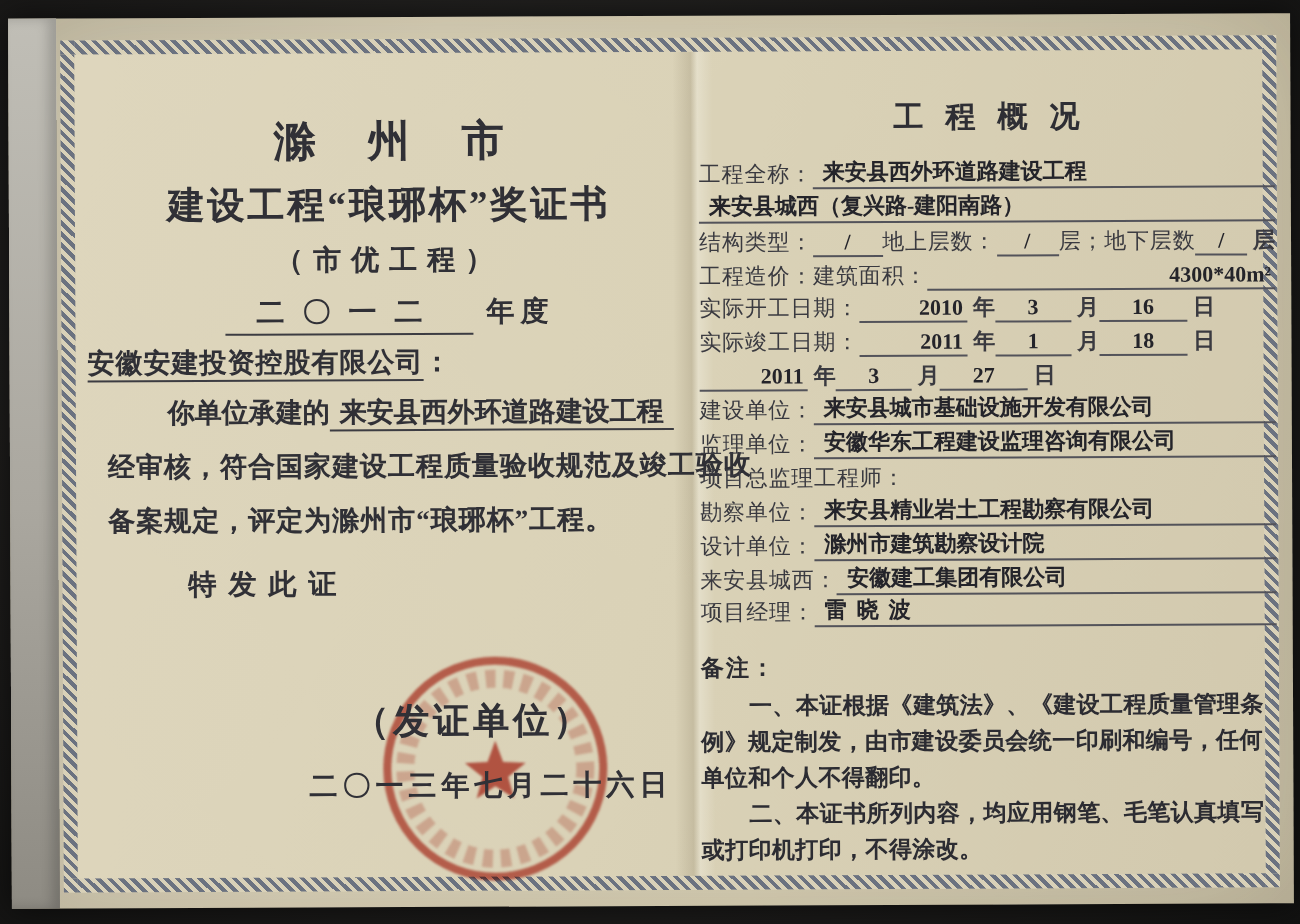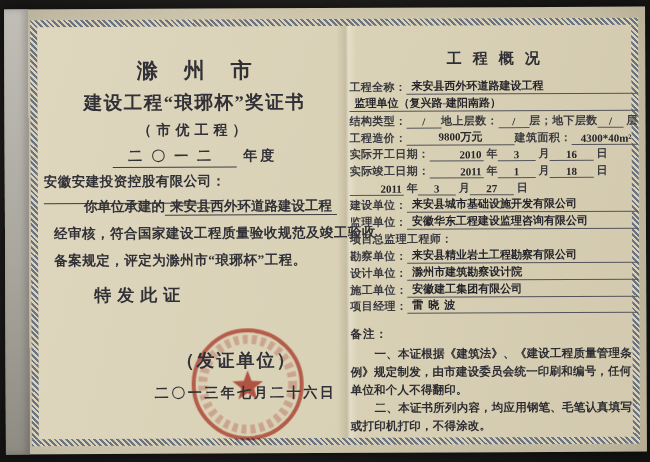--- a/index.html
+++ b/index.html
@@ -32,36 +32,36 @@
   .ink{color:#303036;font-weight:bold;}
   .left-page{position:absolute;left:6px;top:0;width:302px;height:100%;}
   .left-page > div{position:absolute;white-space:nowrap;}
   .city-title{top:30px;width:100%;text-align:center;font-size:21px;letter-spacing:26px;text-indent:26px;}
   .main-title{top:63px;width:100%;text-align:center;font-size:18.5px;letter-spacing:1.5px;}
   .subtitle{top:95px;width:100%;text-align:center;font-size:14px;letter-spacing:5px;}
   .year-line{top:121px;width:100%;text-align:center;font-size:14px;}
   .year-value{display:inline-block;border-bottom:1.5px solid #3c3c42;padding:0 16px 1px;letter-spacing:9px;}
   .year-suffix{margin-left:7px;letter-spacing:3px;text-align:center;}
   .recipient{top:146px;left:0;font-size:13.5px;}
-  .recipient .uline{border-bottom:1.5px solid #3c3c42;padding-bottom:14px;letter-spacing:.5px;}
+  .recipient .uline{border-bottom:1.5px solid #3c3c42;padding-bottom:1px;letter-spacing:.5px;}
   .body-line1{top:171px;left:40px;font-size:13.5px;}
   .project-fill{border-bottom:1.5px solid #3c3c42;padding:0 5px 1px;}
   .body-line2{top:198px;left:10px;font-size:13.5px;letter-spacing:.5px;}
   .body-line3{top:225px;left:10px;font-size:13.5px;letter-spacing:.5px;}
-  .closing{top:257px;left:50px;font-size:17px;letter-spacing:6px;text-align:right;}
+  .closing{top:257px;left:50px;font-size:14px;letter-spacing:6px;text-align:right;}
   .issuer{top:322px;left:132px;font-size:18px;letter-spacing:2px;}
   .issue-date{top:358px;left:110px;font-size:14px;letter-spacing:2.5px;}
   .seal{position:absolute;left:143px;top:298px;width:120px;height:120px;mix-blend-mode:multiply;filter:blur(.4px);}
   .right-page{position:absolute;left:312px;top:24px;width:288px;color:#3a3a40;}
   .ov-title{text-align:center;font-size:15px;font-weight:bold;letter-spacing:11px;text-indent:11px;color:#2e2e34;margin-bottom:9px;}
   .row{display:flex;align-items:flex-end;height:16.9px;font-size:11px;white-space:nowrap;}
-  .lbl{font-weight:bold;letter-spacing:.4px;flex-shrink:0;}
+  .lbl{font-weight:normal;letter-spacing:.4px;flex-shrink:0;}
   .fill{border-bottom:1px solid #53535a;font-weight:bold;color:#24242a;padding:0 2px;text-align:center;min-width:10px;}
   .fill.grow{flex:1;text-align:left;padding-left:5px;overflow:hidden;}
-  .fill.grow.center{text-align:center;}
+  .fill.grow.center{text-align:right;}
   .w58{width:56px;} .w52{width:50px;} .w42{width:40px;}
   .wyear{width:50px;text-align:right;} .wmon{width:34px;} .wday{width:40px;} .wcost{width:104px;}
   .unit{font-weight:bold;margin-left:3px;}
   .sp{letter-spacing:5px;}
   .notes{margin-top:13px;font-size:11.5px;color:#2c2c32;}
   .notes-label{font-weight:bold;margin-bottom:3px;letter-spacing:1px;}
   .note{margin:0;text-indent:24px;line-height:18px;font-weight:bold;letter-spacing:.2px;white-space:normal;}
 </style>
 </head>
 <body>
@@ -99,34 +99,33 @@
     </div>
 
     <div class="right-page">
       <div class="ov-title">工程概况</div>
 
       <div class="row">
         <span class="lbl">工程全称：</span>
         <span class="fill grow">来安县西外环道路建设工程</span>
       </div>
       <div class="row">
-        <span class="fill grow">监理单位（复兴路-建阳南路）</span>
+        <span class="fill grow">来安县城西（复兴路-建阳南路）</span>
       </div>
       <div class="row">
         <span class="lbl">结构类型：</span>
         <span class="fill w58">/</span>
         <span class="lbl">地上层数：</span>
         <span class="fill w52">/</span>
         <span class="lbl">层；地下层数</span>
         <span class="fill w42">/</span>
         <span class="unit">层</span>
       </div>
       <div class="row">
         <span class="lbl">工程造价：</span>
-        <span class="fill wcost">9800万元</span>
         <span class="lbl">建筑面积：</span>
         <span class="fill grow center">4300*40m²</span>
       </div>
       <div class="row">
         <span class="lbl">实际开工日期：</span>
         <span class="fill wyear">2010</span>
         <span class="unit">年</span>
         <span class="fill wmon">3</span>
         <span class="unit">月</span>
         <span class="fill wday">16</span>
@@ -162,21 +161,21 @@
       </div>
       <div class="row">
         <span class="lbl">勘察单位：</span>
         <span class="fill grow">来安县精业岩土工程勘察有限公司</span>
       </div>
       <div class="row">
         <span class="lbl">设计单位：</span>
         <span class="fill grow">滁州市建筑勘察设计院</span>
       </div>
       <div class="row">
-        <span class="lbl">施工单位：</span>
+        <span class="lbl">来安县城西：</span>
         <span class="fill grow">安徽建工集团有限公司</span>
       </div>
       <div class="row">
         <span class="lbl">项目经理：</span>
         <span class="fill grow sp">雷晓波</span>
       </div>
 
       <div class="notes">
         <div class="notes-label">备注：</div>
         <p class="note">一、本证根据《建筑法》、《建设工程质量管理条例》规定制发，由市建设委员会统一印刷和编号，任何单位和个人不得翻印。</p>

